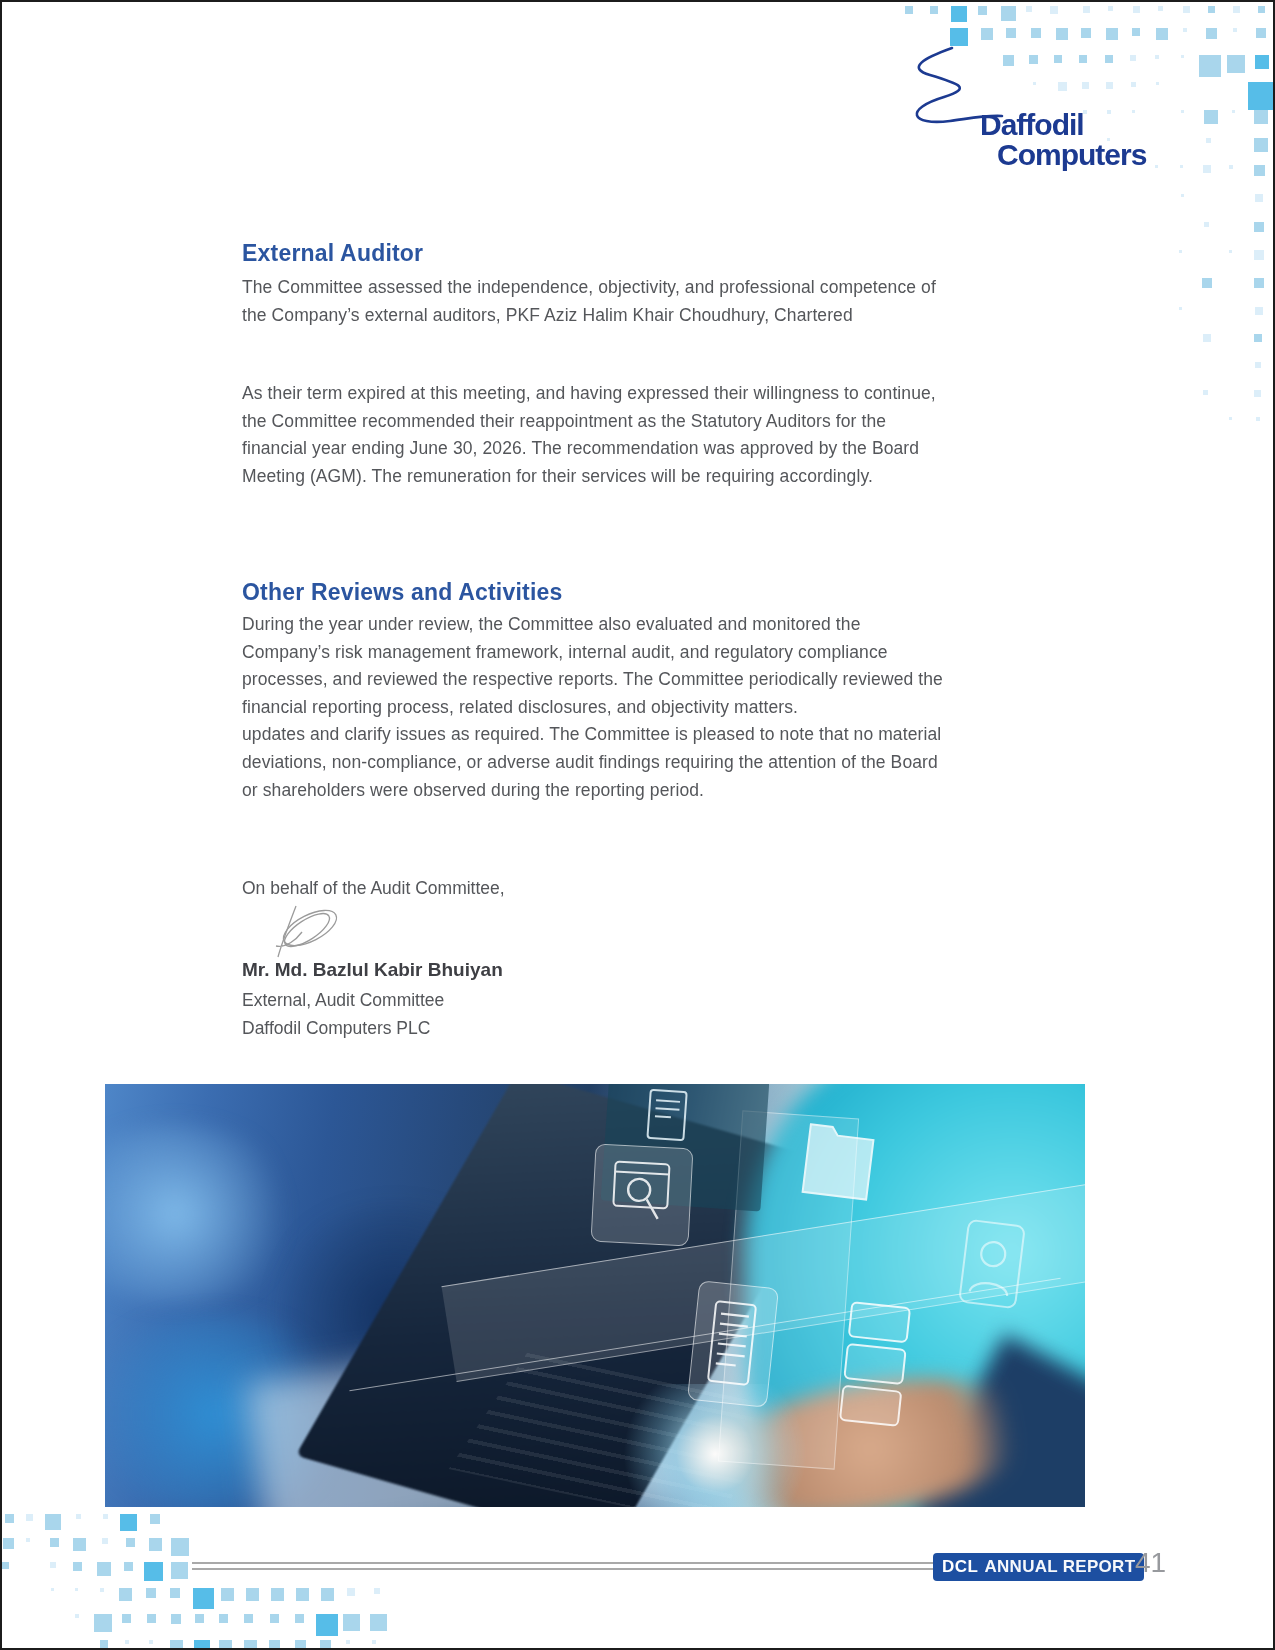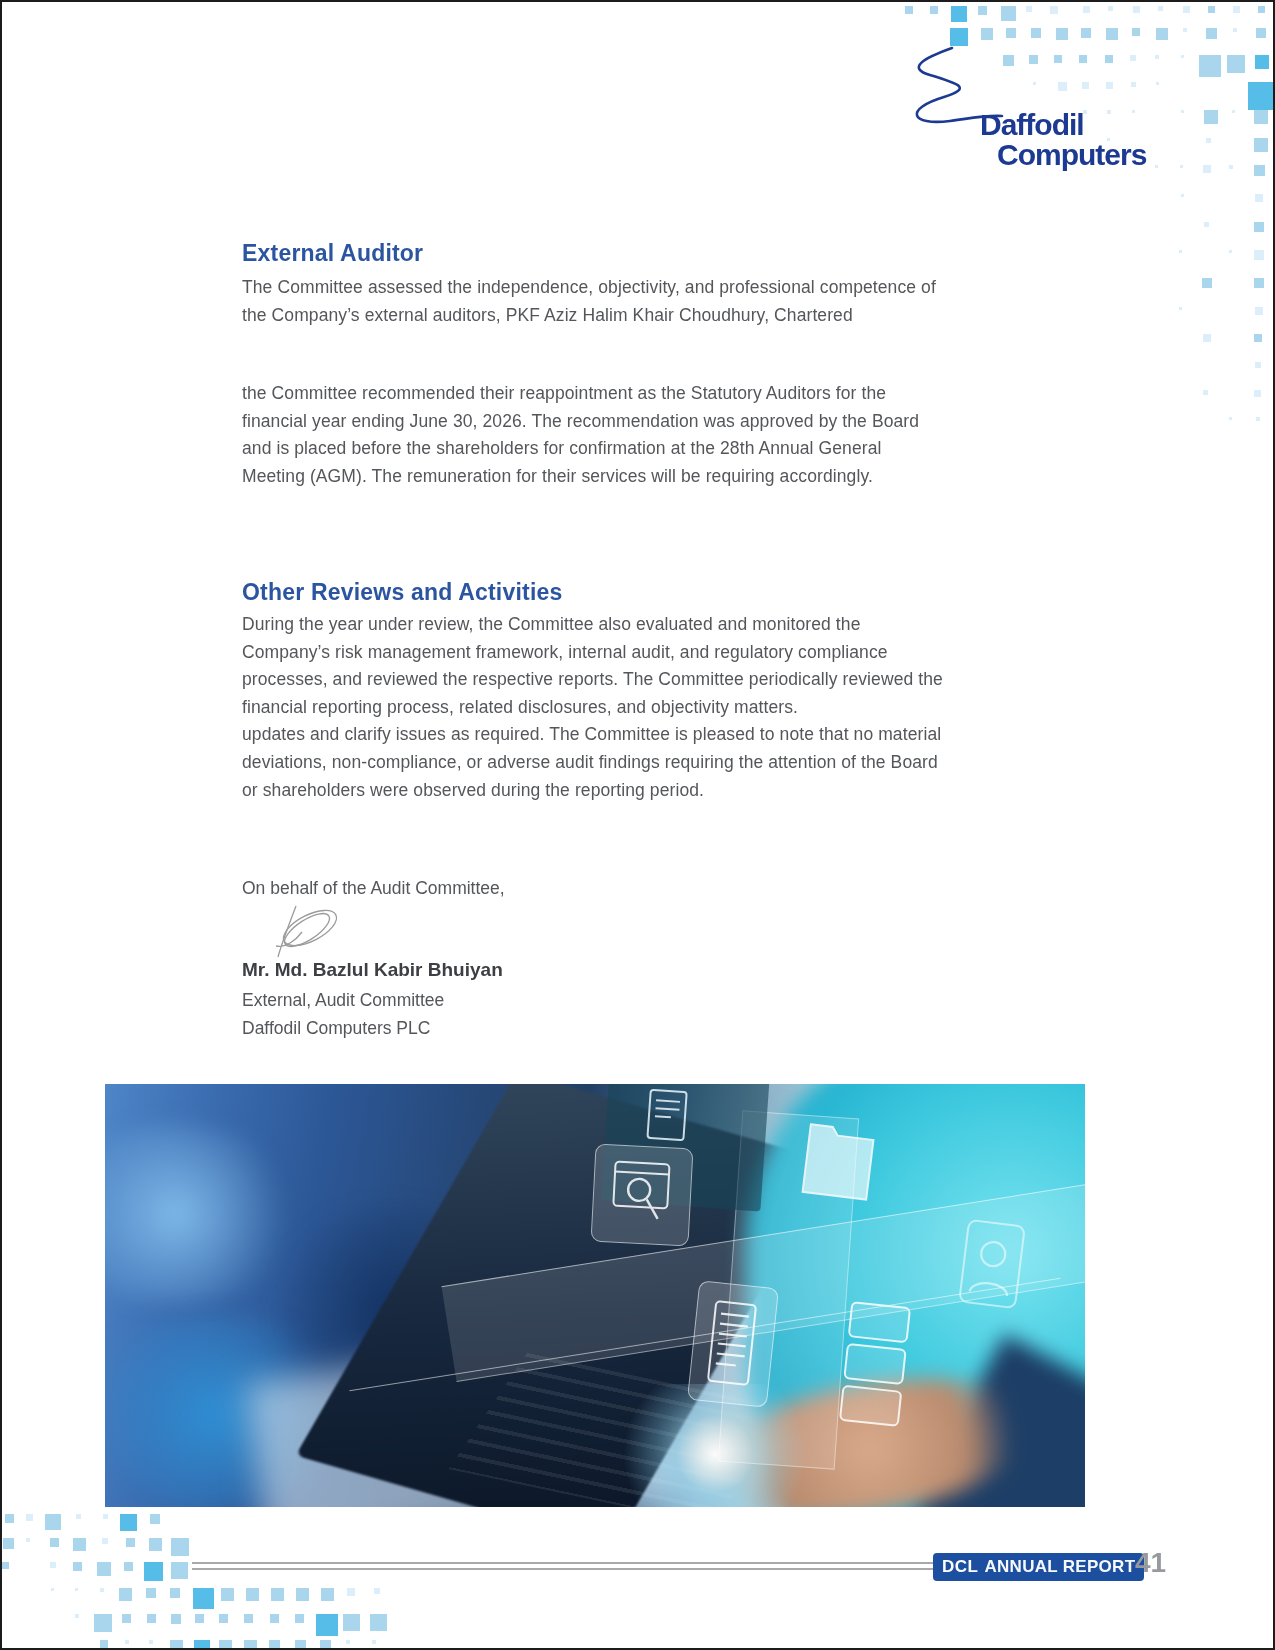--- a/index.html
+++ b/index.html
@@ -30,21 +30,21 @@
   .ph-blob{filter:blur(10px);}
   .ph-card{background:rgba(255,255,255,0.16);border:1px solid rgba(255,255,255,0.55);border-radius:10px;}
   .ph-icon{opacity:0.85;}
   
   .rule{position:absolute;left:190px;top:1560px;width:742px;height:8px;
         border-top:2px solid #a9a9a9;border-bottom:2px solid #a9a9a9;box-sizing:border-box;}
   .badge{position:absolute;left:931px;top:1551px;height:28px;background:#1d4fa1;border-radius:4px;
          display:flex;align-items:center;padding:0 9px;color:#ffffff;font-size:17px;}
   .badge .brand{font-weight:bold;letter-spacing:0.5px;}
   .badge .label{font-weight:bold;opacity:0.96;margin-left:6px;letter-spacing:0.3px;}
-  .pagenum{position:absolute;left:1133px;top:1545px;color:#97999d;font-size:28px;font-weight:bold;}
+  .pagenum{position:absolute;left:1133px;top:1545px;color:#97999d;font-size:28px;font-weight:normal;}
 </style>
 </head>
 <body>
 
 <div class="page">
 
   <div id="deco-top-right">
       <div class="sq" style="left: 903px; top: 4px; width: 8px; height: 8px; background: rgb(169, 214, 236);"></div>
       <div class="sq" style="left: 928px; top: 4px; width: 8px; height: 8px; background: rgb(169, 214, 236);"></div>
       <div class="sq" style="left: 949px; top: 4px; width: 16px; height: 16px; background: rgb(86, 189, 232);"></div>
@@ -194,23 +194,23 @@
   </svg>
   <div class="logo-line l1">Daffodil</div>
   <div class="logo-line l2">Computers</div>
 
   <div class="heading" style="top:238px;">External Auditor</div>
   <div class="para" style="top:272px;">
       <div class="tline">The Committee assessed the independence, objectivity, and professional competence of</div>
       <div class="tline">the Company’s external auditors, PKF Aziz Halim Khair Choudhury, Chartered</div>
     </div>
   <div class="para" style="top:378px;">
+      <div class="tline">As their term expired at this meeting, and having expressed their willingness to continue,</div>
       <div class="tline">the Committee recommended their reappointment as the Statutory Auditors for the</div>
       <div class="tline">financial year ending June 30, 2026. The recommendation was approved by the Board</div>
-      <div class="tline">and is placed before the shareholders for confirmation at the 28th Annual General</div>
       <div class="tline">Meeting (AGM). The remuneration for their services will be requiring accordingly.</div>
     </div>
 
   <div class="heading" style="top:577px;">Other Reviews and Activities</div>
   <div class="para" style="top:609px;">
       <div class="tline">During the year under review, the Committee also evaluated and monitored the</div>
       <div class="tline">Company’s risk management framework, internal audit, and regulatory compliance</div>
       <div class="tline">processes, and reviewed the respective reports. The Committee periodically reviewed the</div>
       <div class="tline">financial reporting process, related disclosures, and objectivity matters.</div>
       <div class="tline">updates and clarify issues as required. The Committee is pleased to note that no material</div>

